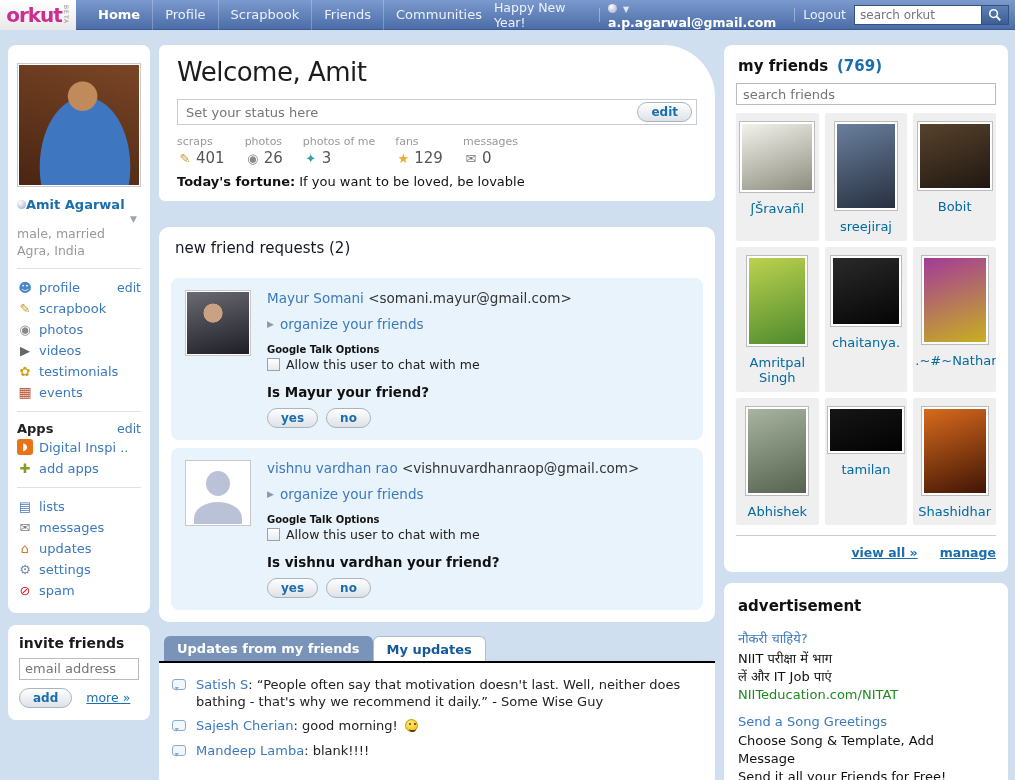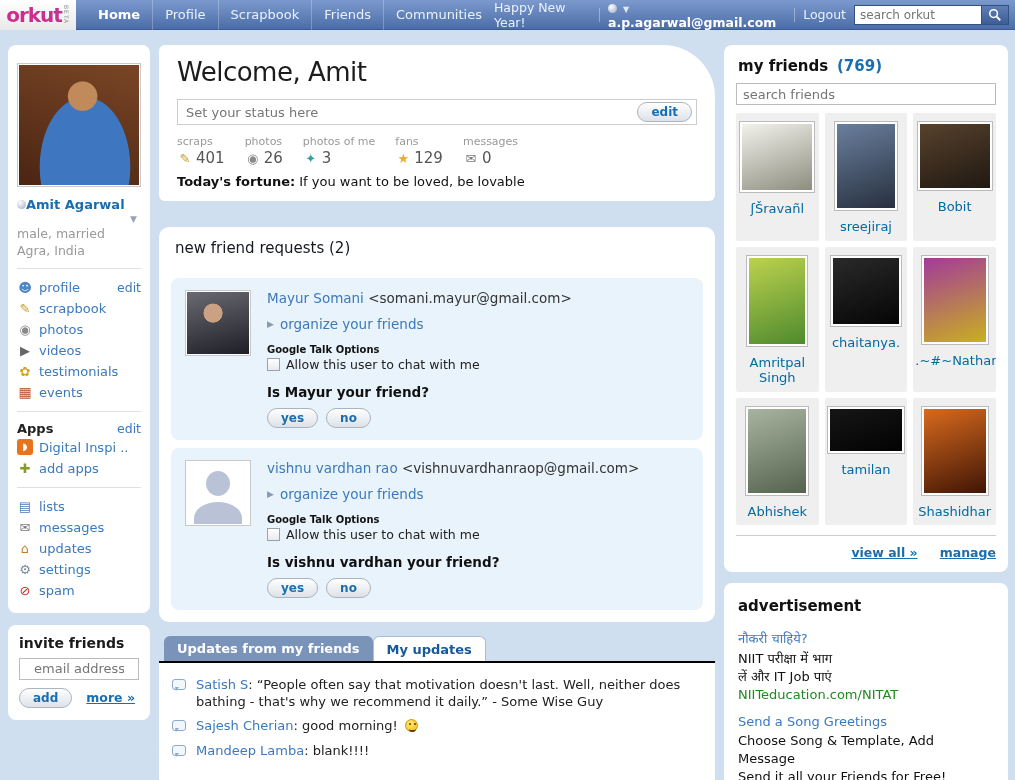--- a/index.html
+++ b/index.html
@@ -49,23 +49,23 @@
   .side-row a.lbl{color:#3b79bd;font-size:13px}
   .side-row a.edit{margin-left:auto;color:#3b79bd;font-size:12.5px}
   .side-head{display:flex;align-items:center;padding:1px 0}
   .side-head b{font-size:13px;color:#222}
   .side-head a{margin-left:auto;color:#3b79bd;font-size:12.5px}
   .icon{display:inline-flex;align-items:center;justify-content:center;width:16px;height:16px;font-size:13px;flex:none;line-height:1}
   .icon.rss-icon{background:#e8731a;color:#fff;border-radius:3px;font-size:10px;font-weight:bold}
   .icon.calendar-icon{font-size:14px}
   .invite-card{margin-top:12px;padding:10px 11px 12px}
   .invite-title{font-size:14px;font-weight:bold;color:#1a1a1a}
-  .invite-card input{width:100%;margin-top:7px;border:1px solid #bbb;height:22px;padding:2px 14px;font-size:13px;color:#555;font-family:inherit}
+  .invite-card input{width:100%;margin-top:7px;border:1px solid #bbb;height:22px;padding:2px 5px;font-size:13px;color:#555;font-family:inherit}
   .invite-actions{display:flex;align-items:center;gap:14px;margin-top:8px}
-  .more-link{color:#1b6eae;font-weight:bold;font-size:12.5px;text-decoration:underline}
+  .more-link{color:#1b6eae;font-weight:normal;font-size:12.5px;text-decoration:underline}
 
   
   .pill{display:inline-block;padding:2px 13px;border:1px solid #aab4bf;border-radius:10px;background:linear-gradient(#fefefe,#dde2e8);color:#1b6eae;font-weight:bold;font-size:12px;cursor:pointer;font-family:inherit}
 
   
   .welcome-card{border-radius:6px 52px 6px 6px;padding:12px 18px 12px}
   .welcome-title{font-size:26px;font-weight:400;color:#1c1c1c;letter-spacing:-.5px}
   .status-row{position:relative;margin-top:12px}
   .status-row input{width:100%;height:26px;border:1px solid #ccc;padding:3px 60px 3px 8px;font-size:13px;color:#999;font-family:inherit}
   .status-row .pill{position:absolute;right:5px;top:3px}

